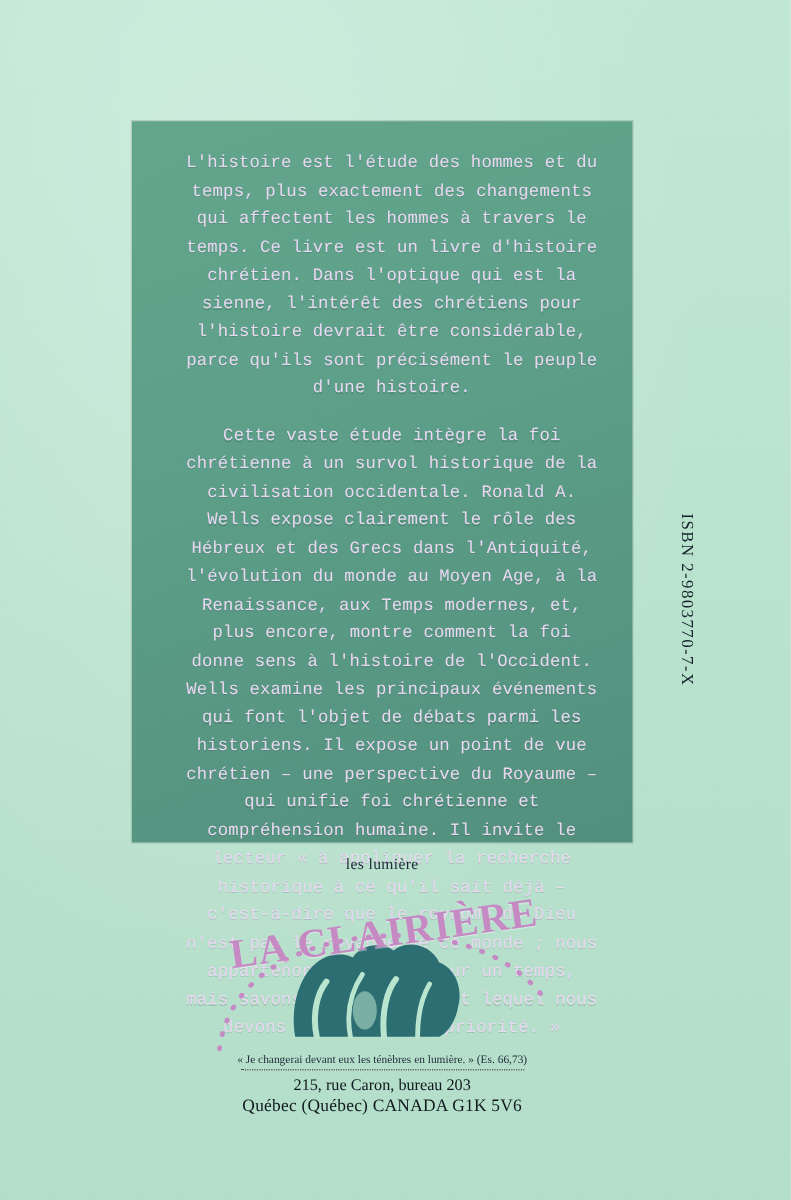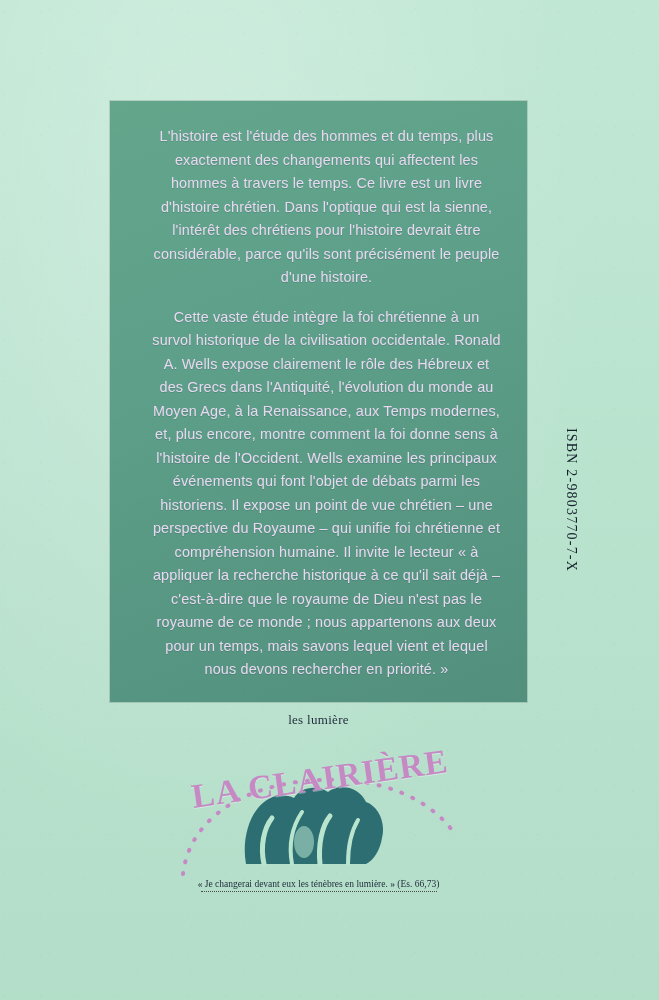--- a/index.html
+++ b/index.html
@@ -48,21 +48,21 @@
     height: 601px;
     background: linear-gradient(160deg, #63a68c 0%, #5d9f89 40%, #52907d 100%);
     box-shadow: 0 0 0 1px rgba(0,0,0,0.12);
     padding: 18px 26px 10px 26px;
     box-sizing: border-box;
   }
 
   .para {
     color: #e9d8f2;
     text-align: center;
-    font-family: Liberation Sans, sans-serif;
+    font-family: Liberation Mono, monospace;
     font-size: 14.4px;
     line-height: 23.5px;
     letter-spacing: 0.15px;
     margin: 0 0 16px 16px;
     text-shadow: 0 1px 0 rgba(0,0,0,0.12);
   }
   .para.p1 { margin-top: 6px; }
   .para.p3 { margin-top: 20px; margin-bottom: 0; }
 
   
@@ -178,17 +178,19 @@
         <path d="M14,112 C20,60 70,22 150,18 C215,15 262,38 286,72" fill="none" stroke="#c58ac4" stroke-width="4" stroke-linecap="round" stroke-dasharray="1 11"></path>
       </svg>
 
       <div id="logo-name">LA CLAIRIÈRE</div>
     </div>
 
     <div id="verse">« Je changerai devant eux les ténèbres en lumière. » (Es. 66,73)</div>
 
     <div id="dotted-rule"></div>
 
+    <div id="addr1" class="addr-line">215, rue Caron, bureau 203</div>
+    <div id="addr2" class="addr-line">Québec (Québec) CANADA  G1K 5V6</div>
   </div>
 
   <div id="isbn">ISBN 2-9803770-7-X</div>
 
 </div>
 
 </body></html>

